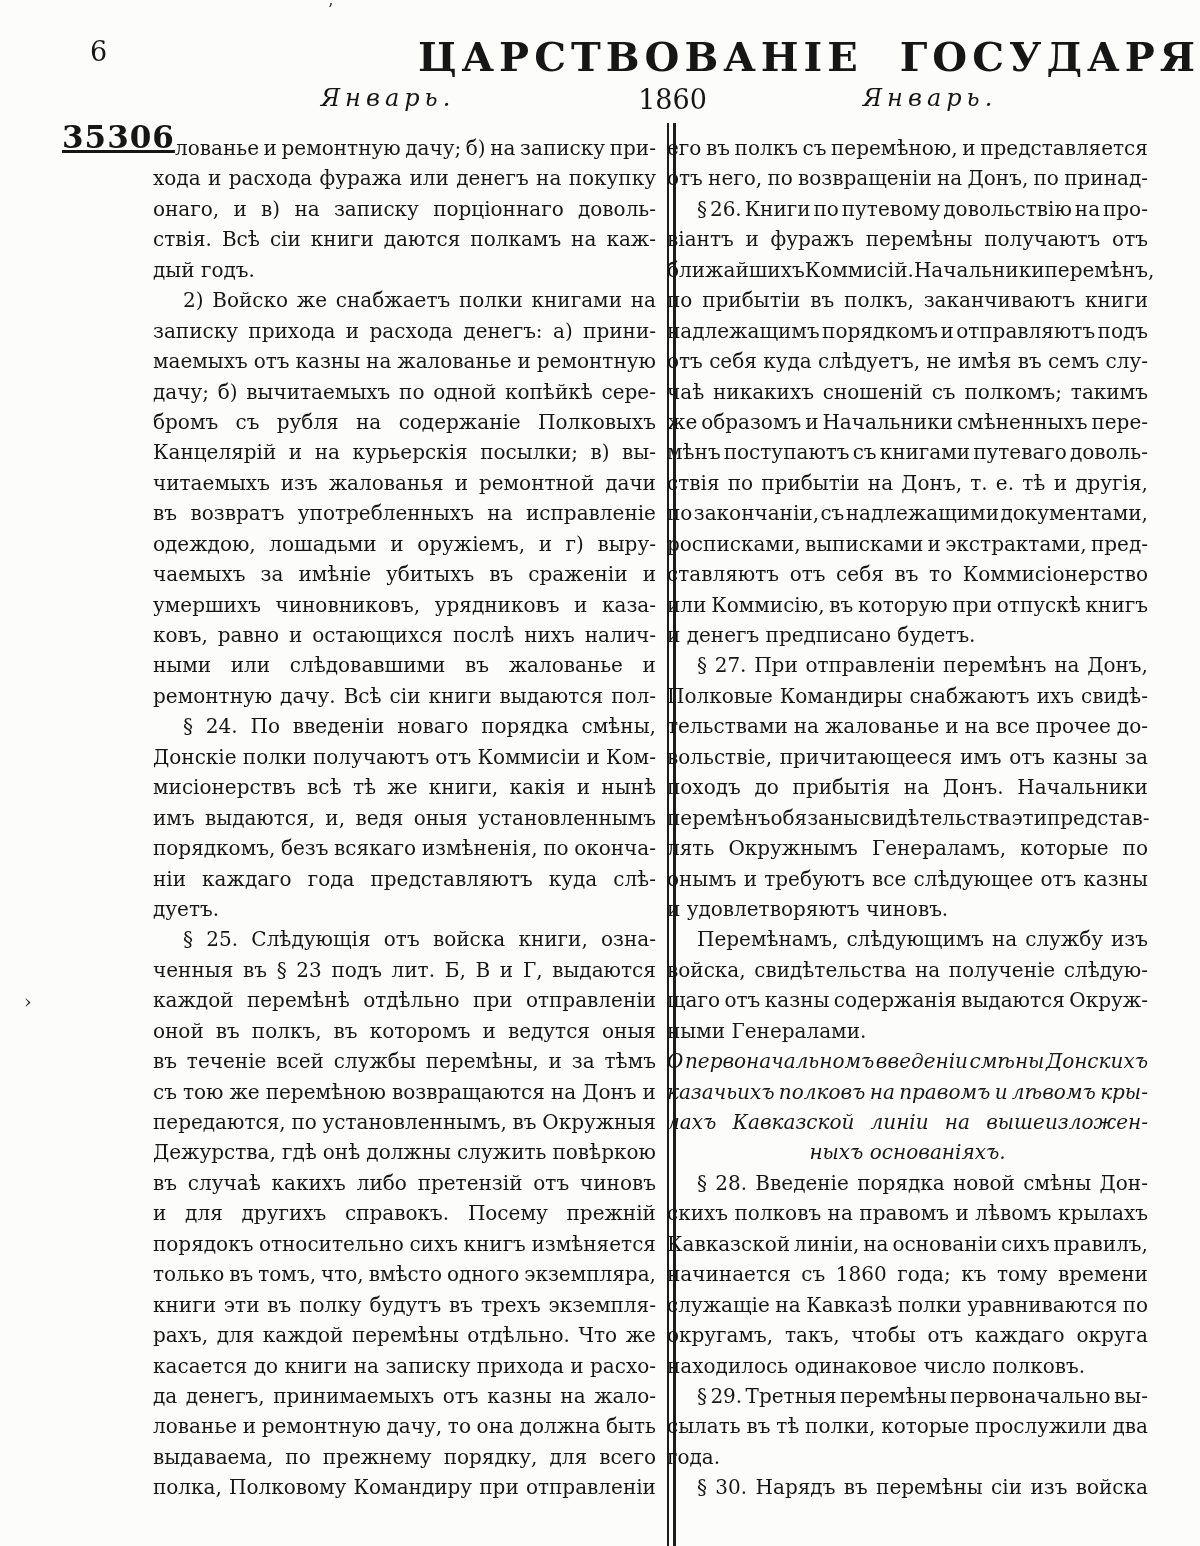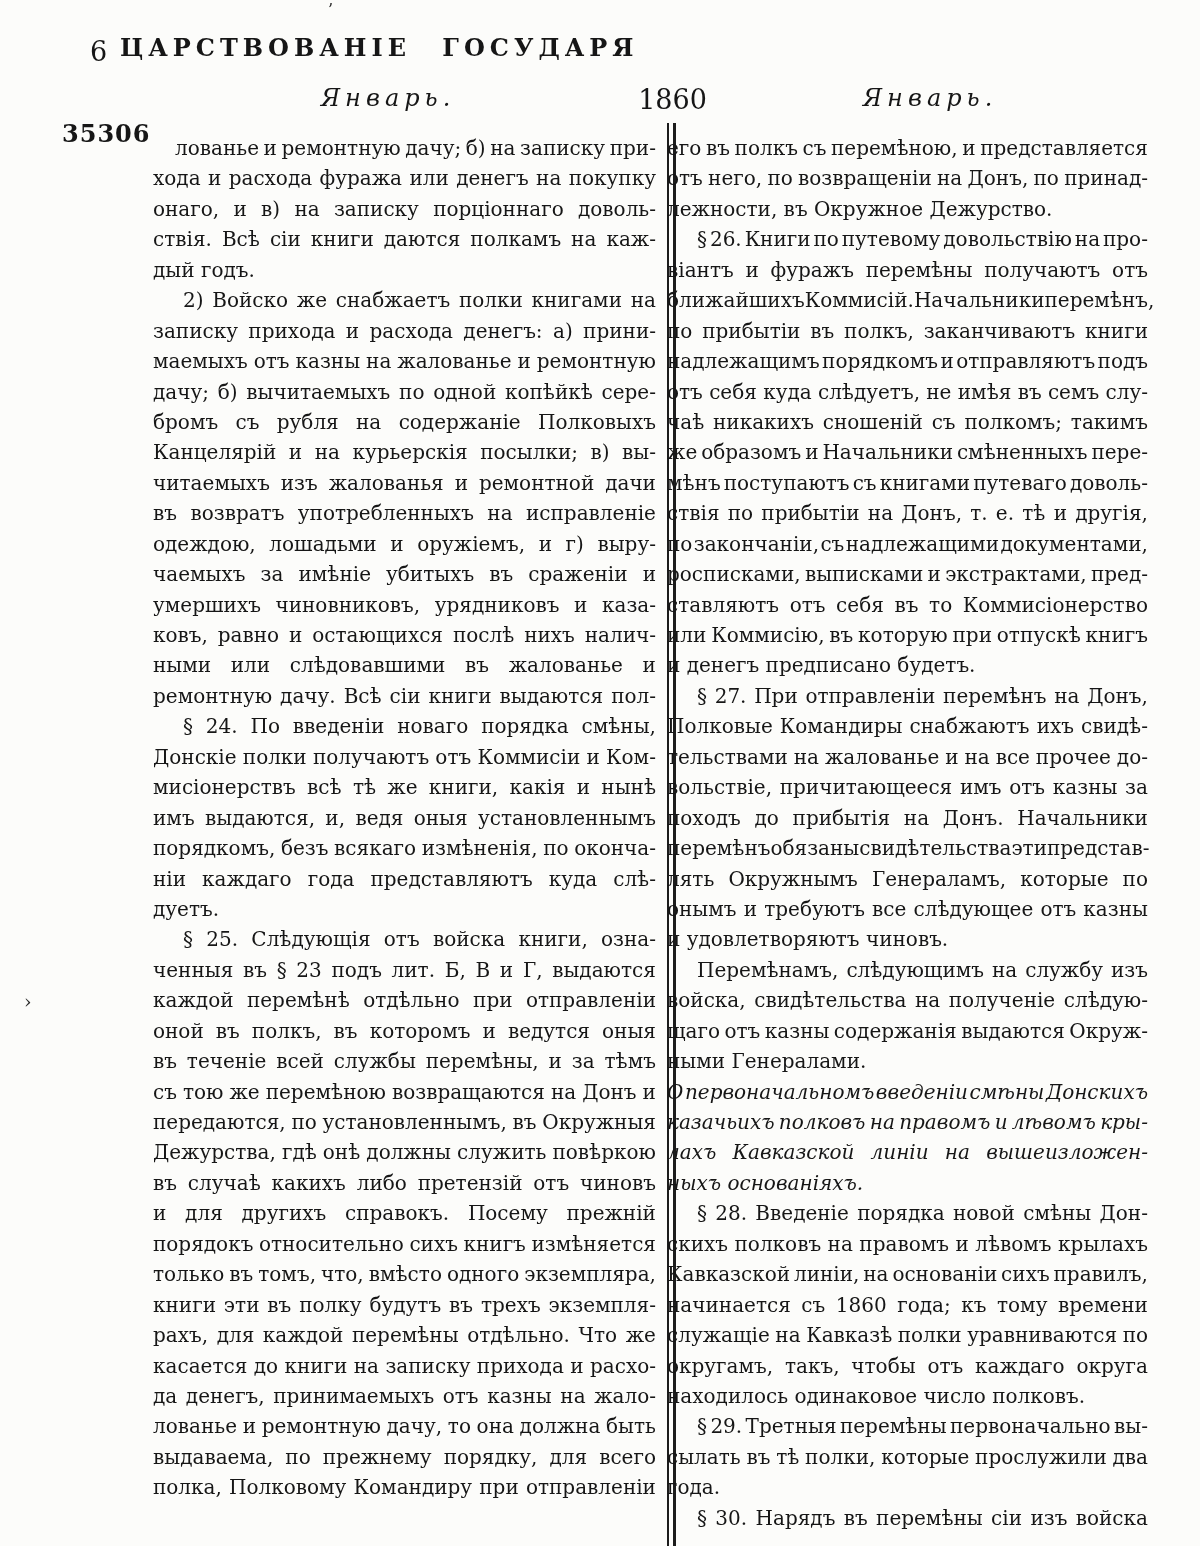--- a/index.html
+++ b/index.html
@@ -10,42 +10,42 @@
     font-family: "DejaVu Serif", serif;
     color: #161616;
     overflow: hidden;
   }
   .page-num {
     position: absolute; left: 90px; top: 36px;
     font-size: 27px;
   }
   .title {
     position: absolute; left: 120px; right: 0; top: 33px;
-    text-align: left;
-    font-size: 24px; font-weight: bold;
+    text-align: right;
+    font-size: 40px; font-weight: bold;
     letter-spacing: 5px; word-spacing: 18px;
     white-space: nowrap;
   }
   .running-left {
     position: absolute; left: 153px; width: 470px; top: 84px;
     text-align: center; font-style: italic;
     font-size: 24px; letter-spacing: 5px;
   }
   .running-year {
     position: absolute; left: 560px; width: 225px; top: 84px;
     text-align: center; font-size: 27px;
   }
   .running-right {
     position: absolute; left: 690px; width: 480px; top: 84px;
     text-align: center; font-style: italic;
     font-size: 24px; letter-spacing: 5px;
   }
   .act-num {
     position: absolute; left: 62px; top: 119px;
-    font-size: 24px; font-weight: bold; letter-spacing: 1px;
+    font-size: 31px; font-weight: bold; letter-spacing: 1px; text-decoration: underline;
   }
   .divider {
     position: absolute; left: 667px; top: 123px; bottom: 0;
     width: 4px;
     border-left: 2px solid #1c1c1c;
     border-right: 3px solid #1c1c1c;
   }
   .col {
     position: absolute; top: 133px;
     font-size: 20px;
@@ -53,21 +53,21 @@
   .col-left  { left: 153px; width: 503px; }
   .col-right { left: 667px; width: 481px; }
   .line {
     height: 30.45px; line-height: 30.45px;
     white-space: nowrap;
   }
   .line.just {
     display: flex; justify-content: space-between;
   }
   .line.plain { display: block; }
-  .line.center { display: block; text-align: left; white-space: normal; }
+  .line.center { display: block; text-align: center; white-space: normal; }
   .line.indent { padding-left: 30px; }
   .line.hang { padding-left: 22px; }
   .line.ital { font-style: italic; }
   .artifact {
     position: absolute; color: #2a2a2a; font-size: 19px;
   }
   .artifact.chevron { left: 24px; top: 990px; }
   .artifact.tick { left: 328px; top: 0px; font-size: 16px; }
 </style>
 </head>
@@ -481,21 +481,20 @@
     <div class="line just">
       <span>отъ</span>
       <span>него,</span>
       <span>по</span>
       <span>возвращеніи</span>
       <span>на</span>
       <span>Донъ,</span>
       <span>по</span>
       <span>принад-</span>
     </div>
-    <div class="line plain">лежности, въ Окружное Дежурство.</div>
     <div class="line just indent">
       <span>§</span>
       <span>26.</span>
       <span>Книги</span>
       <span>по</span>
       <span>путевому</span>
       <span>довольствію</span>
       <span>на</span>
       <span>про-</span>
     </div>

